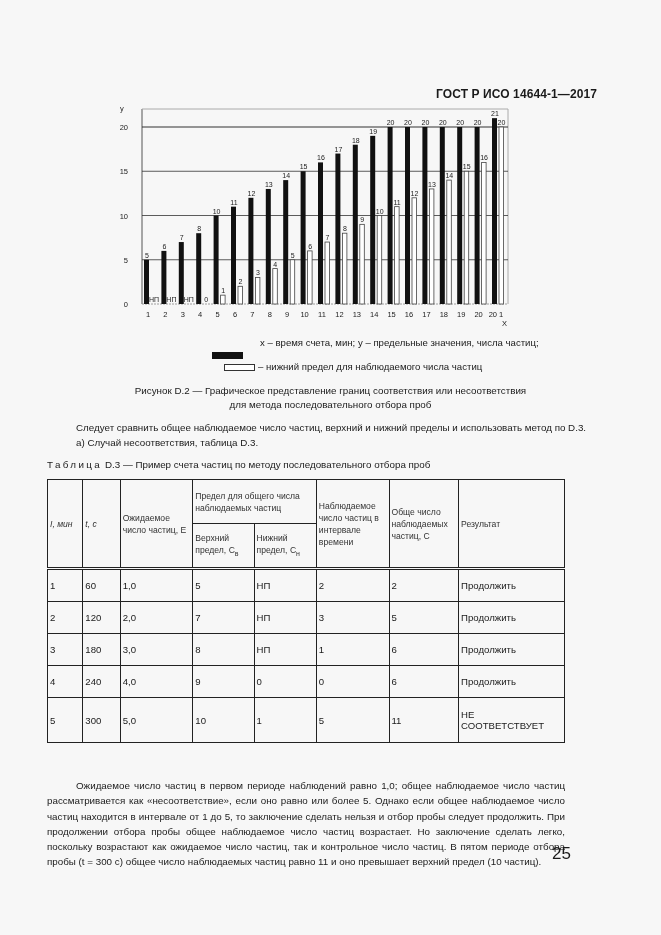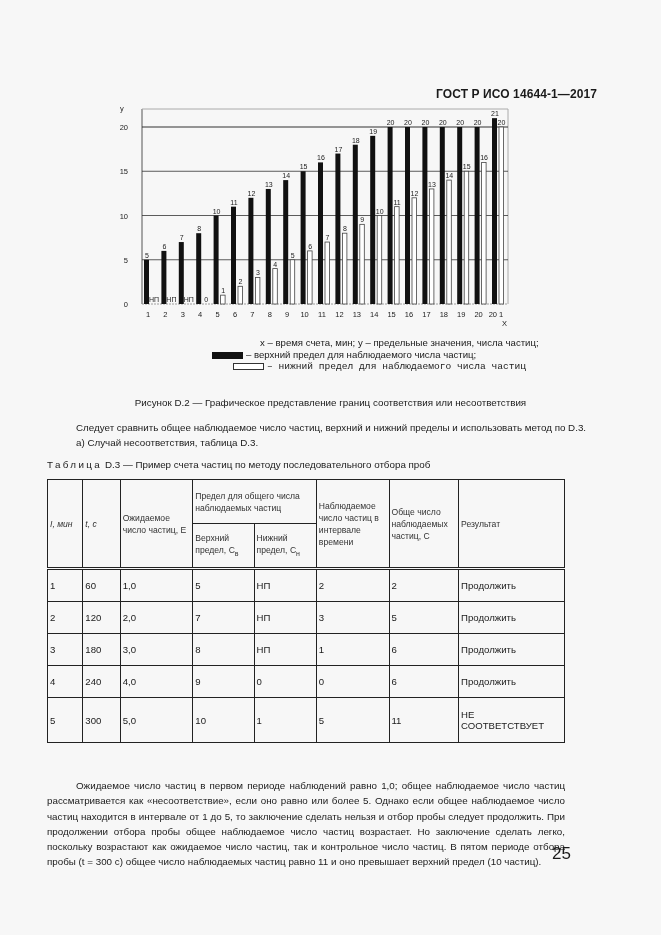--- a/index.html
+++ b/index.html
@@ -149,28 +149,29 @@
     <text x="384.09999999999997" y="60.400000000000006" font-size="7" text-anchor="middle" fill="#222" font-family="Liberation Sans, sans-serif">16</text>
     <text x="396" y="217" font-size="7.5" text-anchor="middle" fill="#222" font-family="Liberation Sans, sans-serif">20 1</text>
     <rect x="392" y="18.150000000000006" width="5" height="185.85" fill="#111111"></rect>
     <text x="395" y="16.150000000000006" font-size="7" text-anchor="middle" fill="#222" font-family="Liberation Sans, sans-serif">21</text>
     <rect x="399" y="27" width="4.5" height="177" fill="#fff" stroke="#444" stroke-width="0.8"></rect>
     <text x="401.5" y="25" font-size="7" text-anchor="middle" fill="#222" font-family="Liberation Sans, sans-serif">20</text>
   </svg>
 
 <div class="legend-line" style="left:212px;top:337px;margin-left:48px;">x – время счета, мин; y – предельные значения, числа частиц;</div>
 <div class="legend-line" style="left:212px;top:349px;">
-  <span class="swatch dark"></span><span>– верхний предел для наблюдаемого числа частиц;</span>
-</div>
-<div class="legend-line" style="left:233px;top:361px;font-family:Liberation Mono, monospace;">
+  <span class="swatch dark"></span>
+</div>
+<div class="legend-line" style="left:224px;top:361px;">
   <span class="swatch light"></span><span>– нижний предел для наблюдаемого числа частиц</span>
 </div>
 
-<div class="caption" style="top:396px;">
+<div class="caption" style="top:384px;">
   <div>Рисунок D.2 — Графическое представление границ соответствия или несоответствия</div>
+  <div>для метода последовательного отбора проб</div>
 </div>
 
 <div class="para" style="left:76px;top:420px;">Следует сравнить общее наблюдаемое число частиц, верхний и нижний пределы и использовать метод по D.3.</div>
 <div class="para" style="left:76px;top:435px;">а) Случай несоответствия, таблица D.3.</div>
 
 <div class="table-title">
   <span class="spaced">Таблица</span>
   <span>D.3 — Пример счета частиц по методу последовательного отбора проб</span>
 </div>
 

